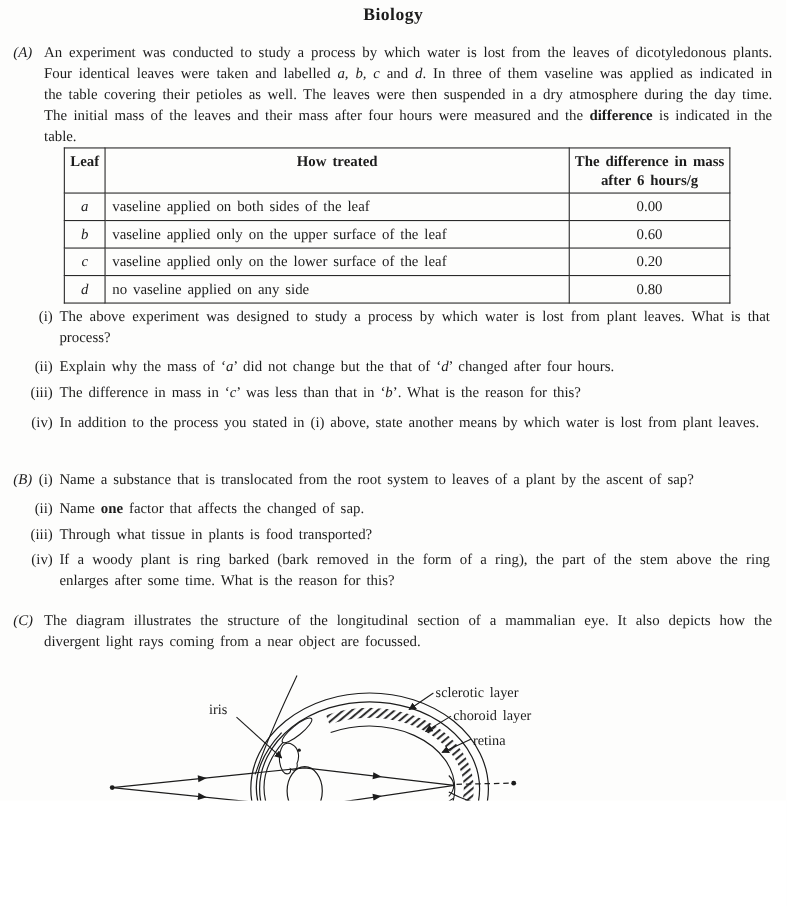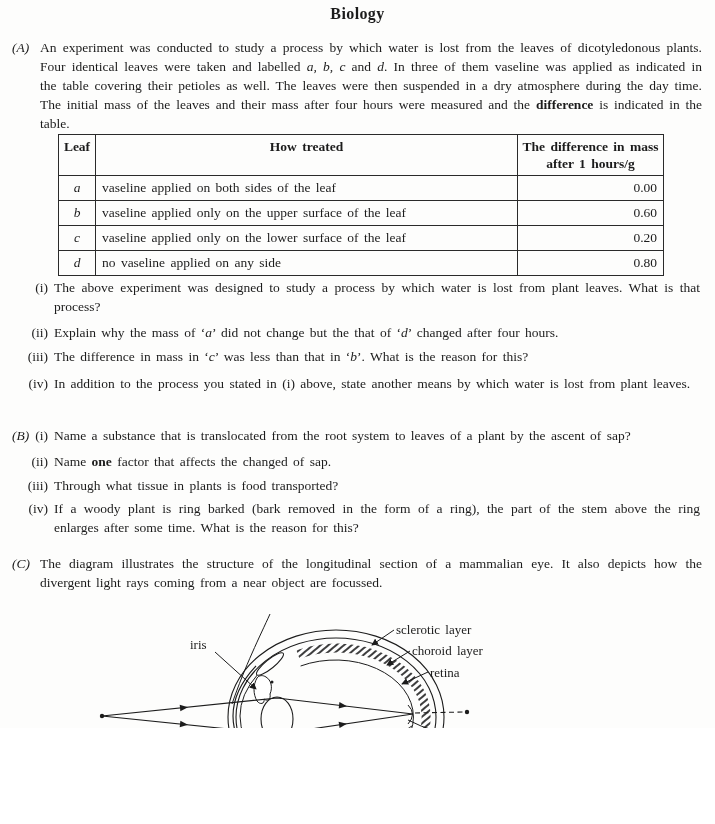--- a/index.html
+++ b/index.html
@@ -14,21 +14,21 @@
   .qnum{flex:none;width:48px;text-align:right;padding-right:6px;font-size:13.5px;line-height:19px;}
   .qtext{font-size:13.5px;line-height:19px;word-spacing:2px;text-align:justify;width:646px;}
   .outer-label{position:absolute;font-style:italic;font-size:13.5px;line-height:19px;}
   table.results{position:absolute;left:58px;top:134px;border-collapse:collapse;table-layout:fixed;
         width:605px;font-size:13.5px;}
   table.results th,table.results td{border:1.4px solid #2a2a2a;}
   table.results th{font-weight:700;vertical-align:top;padding:3px 3px 1px;
         line-height:17px;height:36px;word-spacing:2px;}
   table.results td{height:22px;line-height:16px;padding:1px 6px;word-spacing:2px;}
   td.leaf-cell{font-style:italic;text-align:center;padding:1px 2px;}
-  td.diff-cell{text-align:right;}
+  td.diff-cell{text-align:center;}
   .watermark{position:absolute;left:148px;top:376px;width:535px;text-align:center;z-index:3;
         font-family:"Liberation Sans",sans-serif;font-weight:700;font-size:56px;letter-spacing:9px;
         color:rgba(238,166,172,0.58);pointer-events:none;white-space:nowrap;}
   .footer-brand{position:absolute;top:798px;left:642px;font-weight:700;font-size:14px;
         color:#7f1d1d;letter-spacing:.4px;}
   .scan-shadow{position:absolute;left:78px;top:815px;width:568px;height:9px;background:#ebebeb;opacity:.7;}
   .diagram{position:absolute;left:60px;top:608px;width:450px;height:216px;}
   .diagram .ln{stroke:#1c1c1c;stroke-width:1.1;fill:none;}
   .diagram .thin{stroke:#1c1c1c;stroke-width:1;fill:none;}
   .diagram .fillw{fill:#ffffff;stroke:#1c1c1c;stroke-width:1;}
@@ -50,21 +50,21 @@
   <table class="results">
     <colgroup>
         <col style="width:37px">
         <col style="width:422px">
         <col style="width:146px">
       </colgroup>
     <thead>
       <tr>
         <th>Leaf</th>
         <th>How treated</th>
-        <th>The difference in mass after 1 hours/g</th>
+        <th>The difference in mass after 6 hours/g</th>
       </tr>
     </thead>
     <tbody>
       <tr>
         <td class="leaf-cell">a</td>
         <td>vaseline applied on both sides of the leaf</td>
         <td class="diff-cell">0.00</td>
       </tr>
       <tr>
         <td class="leaf-cell">b</td>

